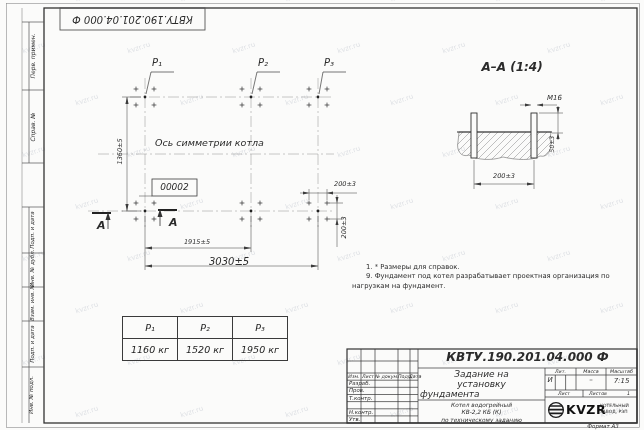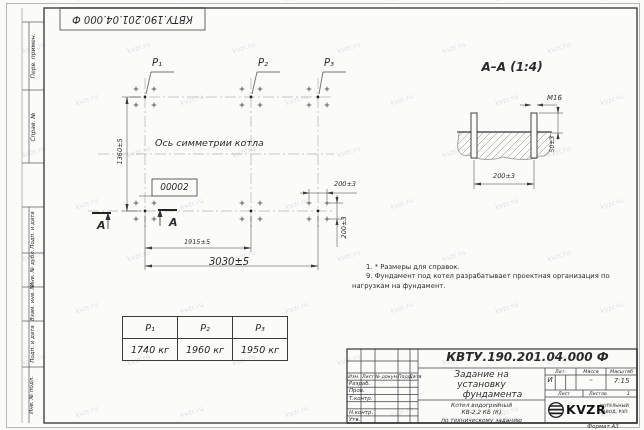--- a/index.html
+++ b/index.html
@@ -246,22 +246,22 @@
   </div>
 
   <table id="loadtab">
     <tbody>
         <tr>
       <td>P₁</td>
       <td>P₂</td>
       <td>P₃</td>
     </tr>
     <tr>
-      <td>1740 кг</td>
-      <td>1960 кг</td>
+      <td>1160 кг</td>
+      <td>1520 кг</td>
       <td>1950 кг</td>
     </tr>
   </tbody>
     </table>
 
   <div class="t c" style="left:420px;top:351px;width:215px;font-size:12px;font-weight:bold;">КВТУ.190.201.04.000  Ф</div>
 
   <div class="t c tiny" style="left:347px;top:374px;width:14px;">Изм.</div>
   <div class="t c tiny" style="left:361px;top:374px;width:14px;">Лист</div>
   <div class="t c tiny" style="left:375px;top:374px;width:23px;">№ докум.</div>
@@ -269,21 +269,21 @@
   <div class="t c tiny" style="left:409px;top:374px;width:9px;">Дата</div>
 
   <div class="t small" style="left:349px;top:381px;">Разраб.</div>
   <div class="t small" style="left:349px;top:388.3px;">Пров.</div>
   <div class="t small" style="left:349px;top:395.5px;">Т.контр.</div>
   <div class="t small" style="left:349px;top:409.8px;">Н.контр.</div>
   <div class="t small" style="left:349px;top:417px;">Утв.</div>
 
   <div class="t" style="left:420px;top:370px;width:123px;text-align:center;font-size:9px;">Задание на</div>
   <div class="t" style="left:420px;top:380px;width:123px;text-align:center;font-size:9px;">установку</div>
-  <div class="t" style="left:420px;top:390px;width:123px;text-align:center;font-size:9px;padding-left:11px;">фундамента</div>
+  <div class="t" style="left:420px;top:390px;width:123px;font-size:9px;">фундамента</div>
 
   <div class="t" style="left:420px;top:401.5px;width:123px;text-align:center;font-size:5.8px;">Котел водогрейный</div>
   <div class="t" style="left:420px;top:409px;width:123px;text-align:center;font-size:5.8px;">КВ-2,2 КБ (К)</div>
   <div class="t" style="left:420px;top:416.5px;width:123px;text-align:center;font-size:5.8px;">по техническому заданию</div>
 
   <div class="t c tiny" style="left:545px;top:369.3px;width:31px;">Лит.</div>
   <div class="t c tiny" style="left:576px;top:369.3px;width:30px;">Масса</div>
   <div class="t c tiny" style="left:606px;top:369.3px;width:31px;">Масштаб</div>
   <div class="t c" style="left:545px;top:377px;width:10.3px;font-size:7px;">И</div>
   <div class="t c" style="left:576px;top:377px;width:30px;font-size:7px;">–</div>

